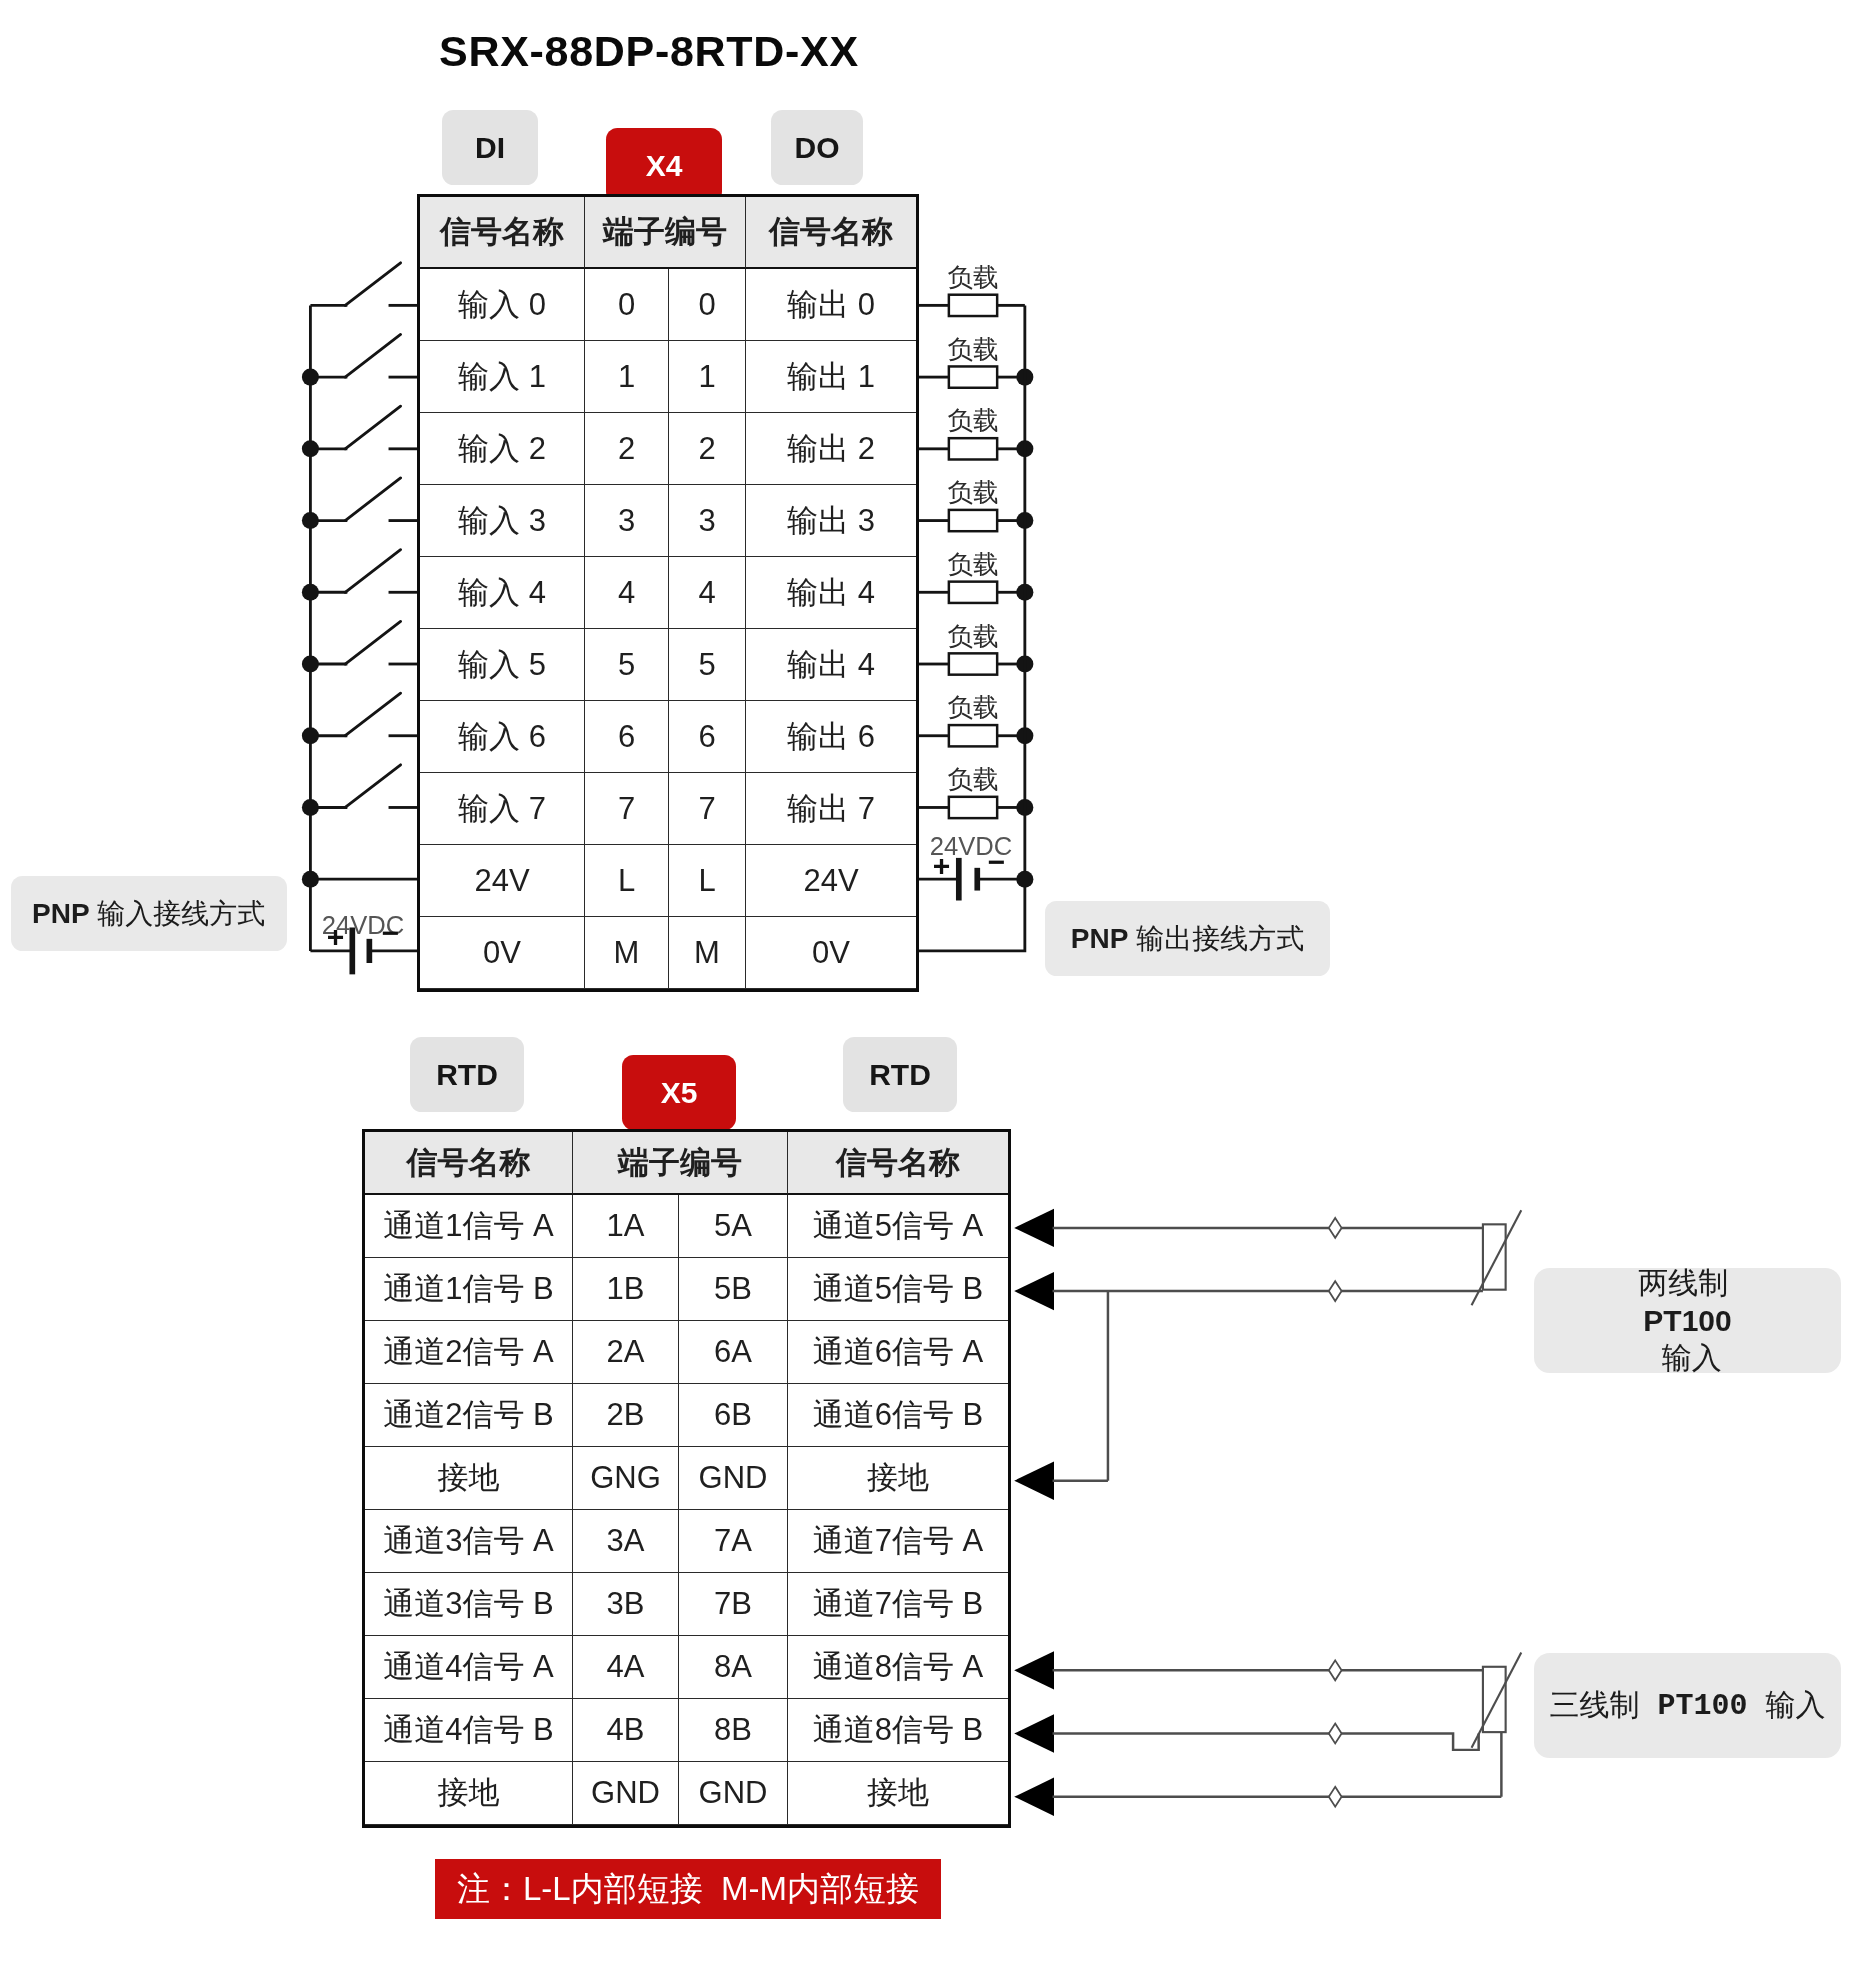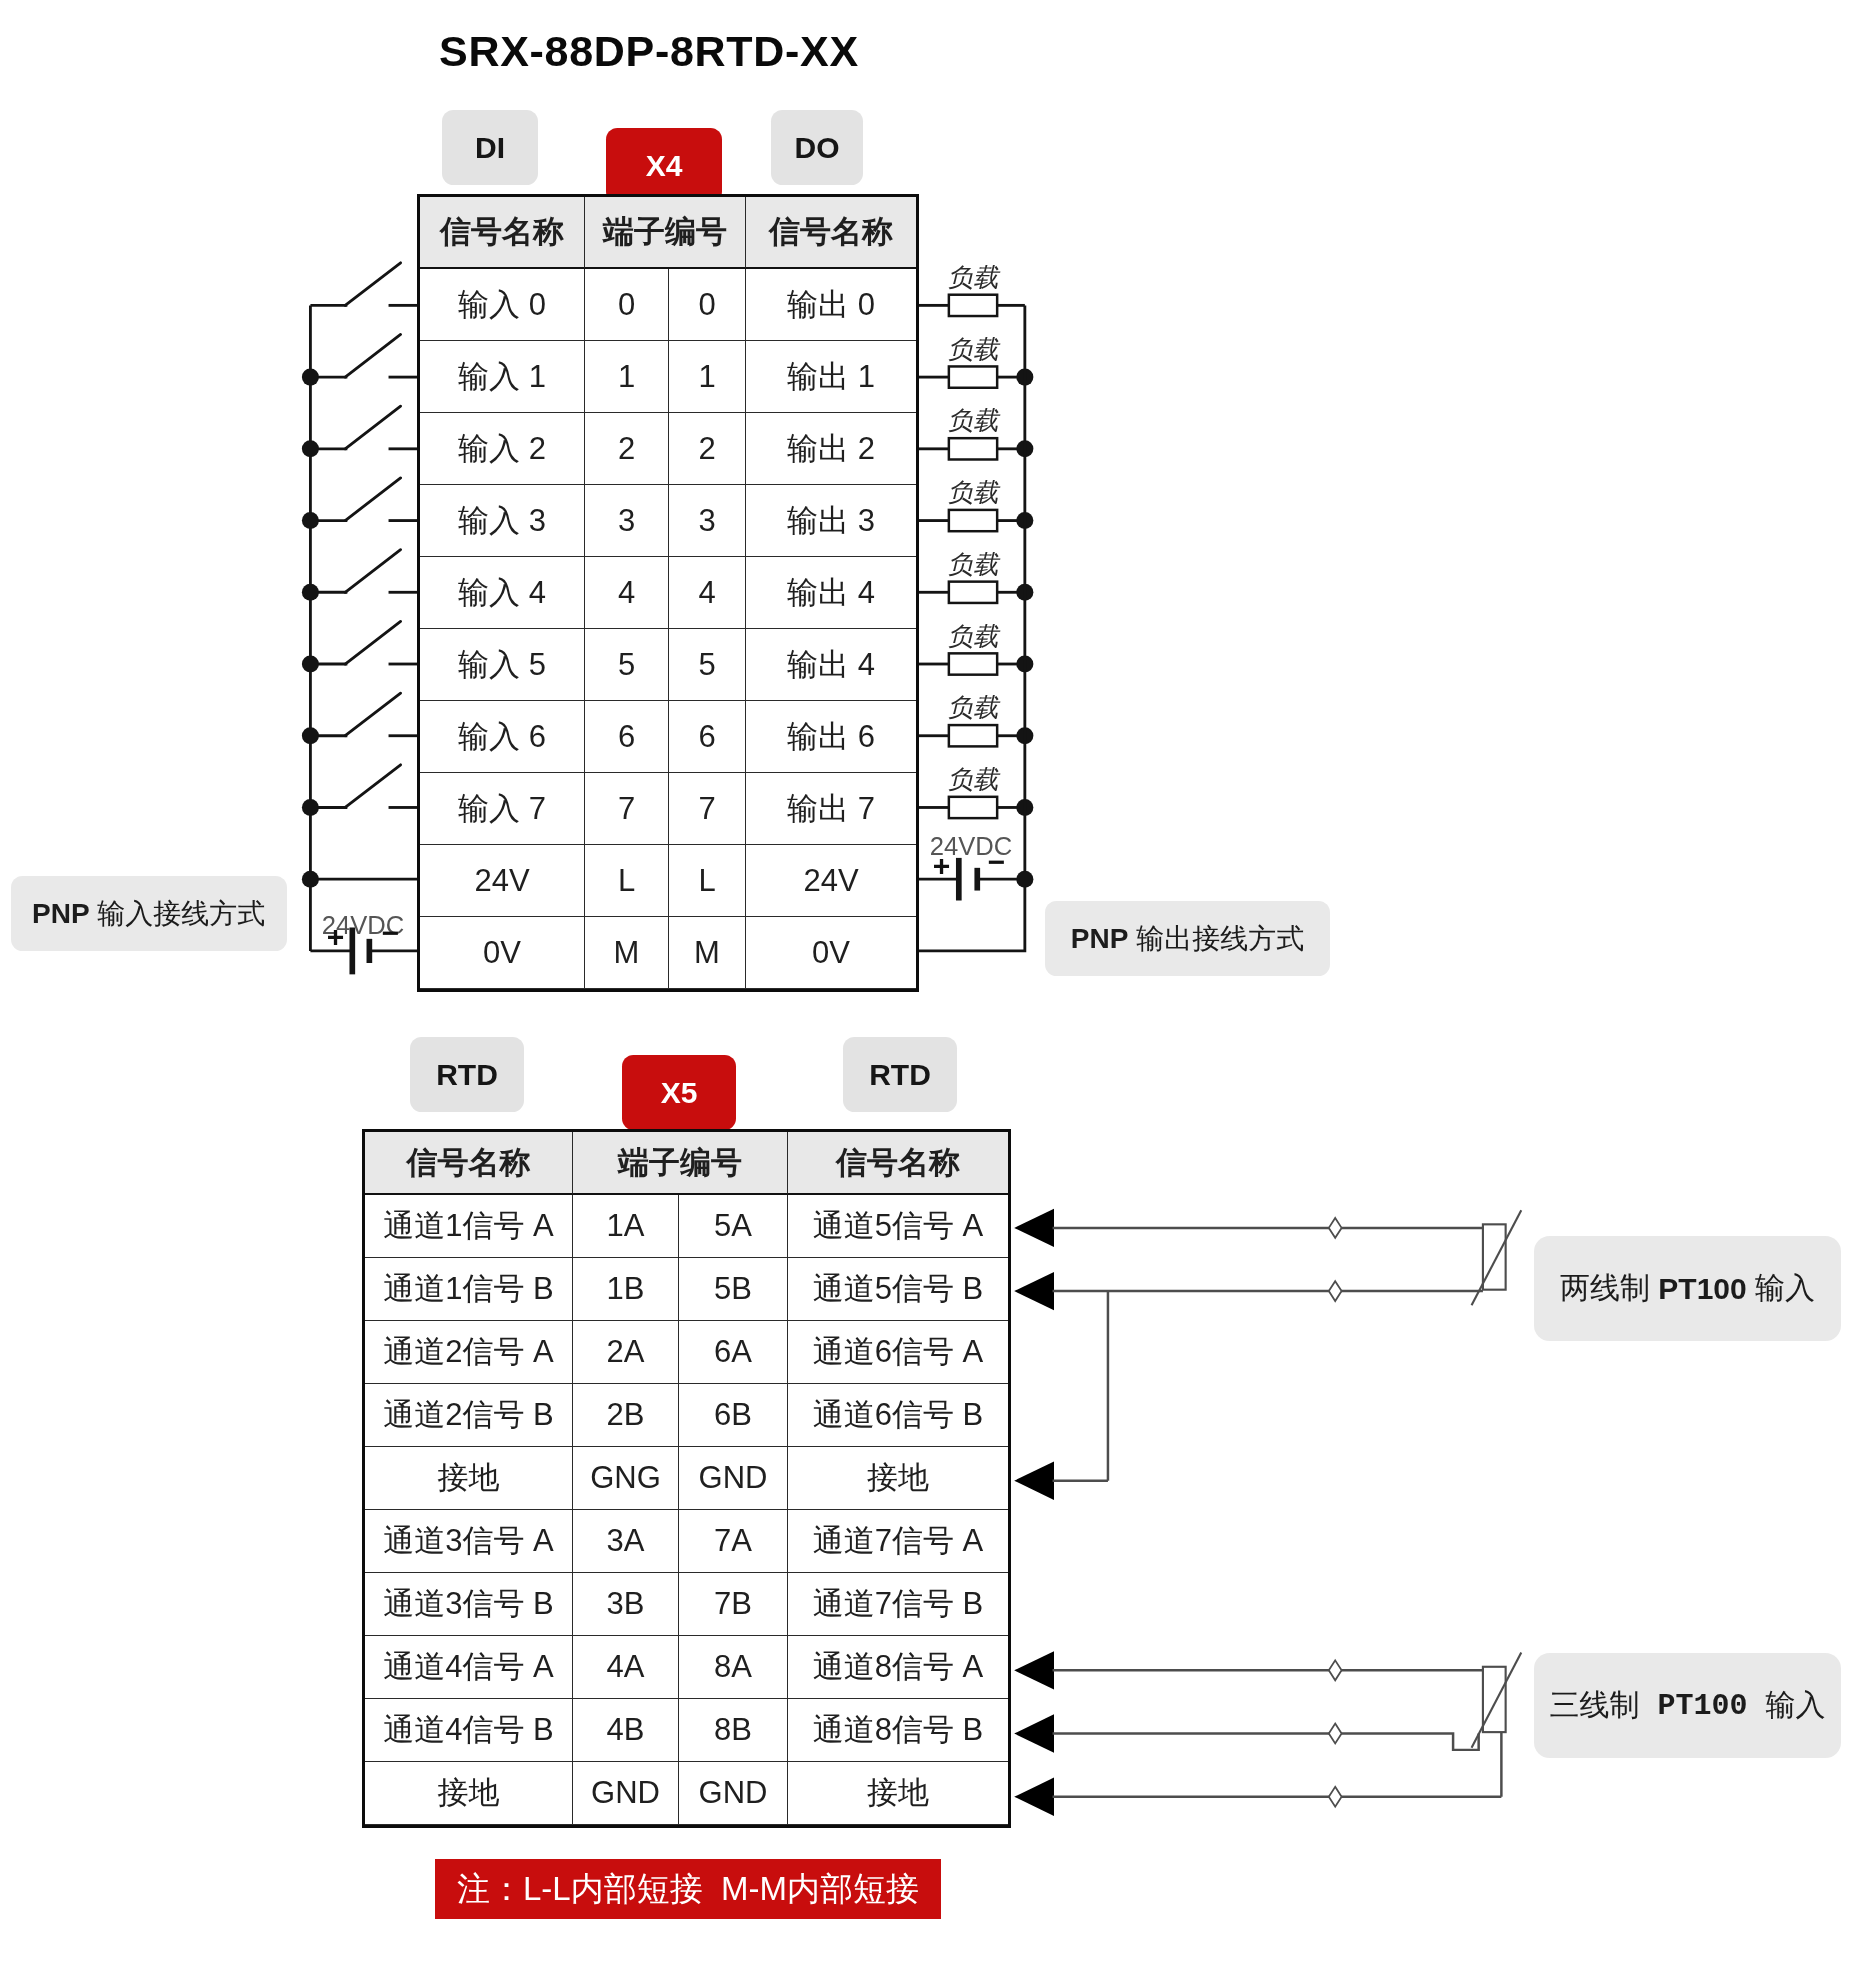--- a/index.html
+++ b/index.html
@@ -15,21 +15,21 @@
   .tbl{position:absolute;display:grid;border:3.6px solid #0c0c0c;background:#fff;box-sizing:border-box;}
   #top-table{left:417px;top:194px;grid-template-columns:165px 84px 77px 170px;grid-auto-rows:72px;}
   #bottom-table{left:362px;top:1129px;grid-template-columns:208px 106px 109px 220px;grid-auto-rows:63px;}
   .cell{display:flex;align-items:center;justify-content:center;font-size:31px;color:#1f1f1f;
         border-right:1.8px solid #2a2a2a;border-bottom:1.8px solid #2a2a2a;background:#fff;}
   .cell.last{border-right:none;}
   .cell.hd{background:var(--header-gray,#e8e8e8);font-weight:bold;border-bottom:2.1px solid #111;}
 
   #wires{position:absolute;left:0;top:0;}
 
-  .load-label{position:absolute;left:939px;width:68px;text-align:center;font-size:25.6px;color:#2b2b2b;font-style:italic;}
+  .load-label{position:absolute;left:939px;width:68px;text-align:center;font-size:25.6px;color:#2b2b2b;}
   .dc{position:absolute;width:92px;text-align:center;font-size:25.6px;color:#555;}
   .sign{position:absolute;width:31px;text-align:center;font-size:30px;font-weight:bold;color:#111;}
 
   .box{position:absolute;background:var(--panel-gray,#e9e9e9);border-radius:11.4px;
        display:flex;align-items:center;justify-content:center;font-size:28px;color:#1c1c1c;white-space:pre;}
   .box b{font-weight:bold;}
   .pt-box{border-radius:15.6px;font-size:30px;}
 
   .note{position:absolute;background:var(--accent-red,#c80d0d);color:#fff;font-size:33px;
         display:flex;align-items:center;justify-content:center;white-space:pre;}
@@ -260,21 +260,21 @@
   <div class="sign" style="left:926px;top:849px;">+</div>
   <div class="sign" style="left:981px;top:845px;">−</div>
 
   <div class="box" style="left:10.7px;top:876px;width:276px;height:75px;">
     <b>PNP</b><span> 输入接线方式</span>
   </div>
   <div class="box" style="left:1045px;top:901px;width:285px;height:75px;">
     <b>PNP</b><span> 输出接线方式</span>
   </div>
 
-  <div class="box pt-box" style="left:1534px;top:1236px;width:307px;height:105px;">
+  <div class="box pt-box" style="left:1534px;top:1268px;width:307px;height:105px;flex-direction:column;">
     <span>两线制 </span><b>PT100</b><span> 输入</span>
   </div>
   <div class="box pt-box" style="left:1534px;top:1653px;width:307px;height:105px;font-family:Liberation Mono, monospace;">
     <span>三线制 </span><b>PT100</b><span> 输入</span>
   </div>
 
   <div class="note" style="left:435px;top:1859px;width:506px;height:60px;">注：L-L内部短接  M-M内部短接</div>
 </div>
 
 

